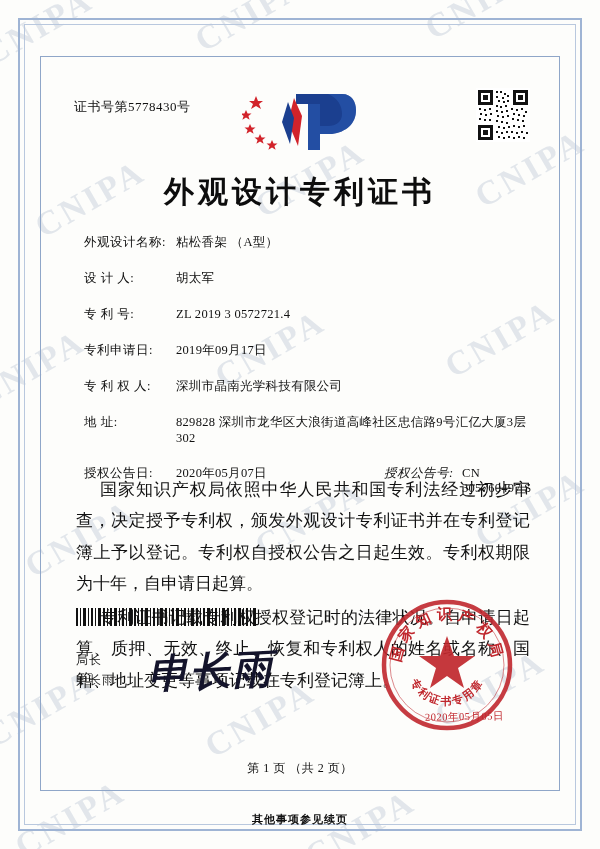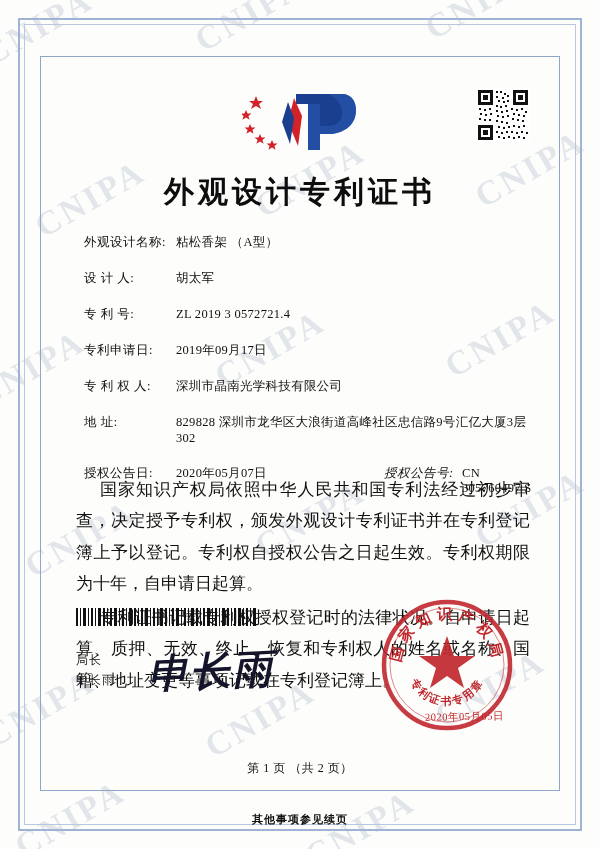--- a/index.html
+++ b/index.html
@@ -271,20 +271,21 @@
     <div class="wm" style="left:430px; top:670px;">CNIPA</div>
     <div class="wm" style="left:10px;  top:800px;">CNIPA</div>
     <div class="wm" style="left:300px; top:810px;">CNIPA</div>
   </div>
 
   <div class="border-outer"></div>
   <div class="border-inner"></div>
 
   <div class="content">
 
+    <div class="cert-no">证书号第5778430号</div>
 
     <div class="logo">
       <svg viewBox="0 0 116 68" width="116" height="68">
         <path d="M54 6 L100 6 C110 6 114 14 114 22 C114 36 104 44 90 46 L78 46 L78 62 L66 62 L66 16 L54 16 Z" fill="#1b3f8f"></path>
         <path d="M66 16 L66 62 L78 62 L78 46 L90 46 C104 44 114 36 114 22 C114 14 110 6 100 6 L86 6 C96 10 100 18 100 26 C100 34 94 38 86 38 L78 38 L78 16 Z" fill="#2a5bb5" opacity=".55"></path>
         <path d="M52 10 L60 28 L56 58 L46 34 Z" fill="#d2232a"></path>
         <path d="M46 14 L52 30 L48 56 L40 34 Z" fill="#1b3f8f"></path>
         <g fill="#d2232a">
           <polygon points="14,8 16,13 21,13 17,16 19,21 14,18 9,21 11,16 7,13 12,13"></polygon>
           <polygon points="4,22 5.6,25.6 9.5,25.6 6.4,28 7.6,31.8 4,29.4 0.4,31.8 1.6,28 -1.5,25.6 2.4,25.6"></polygon>

